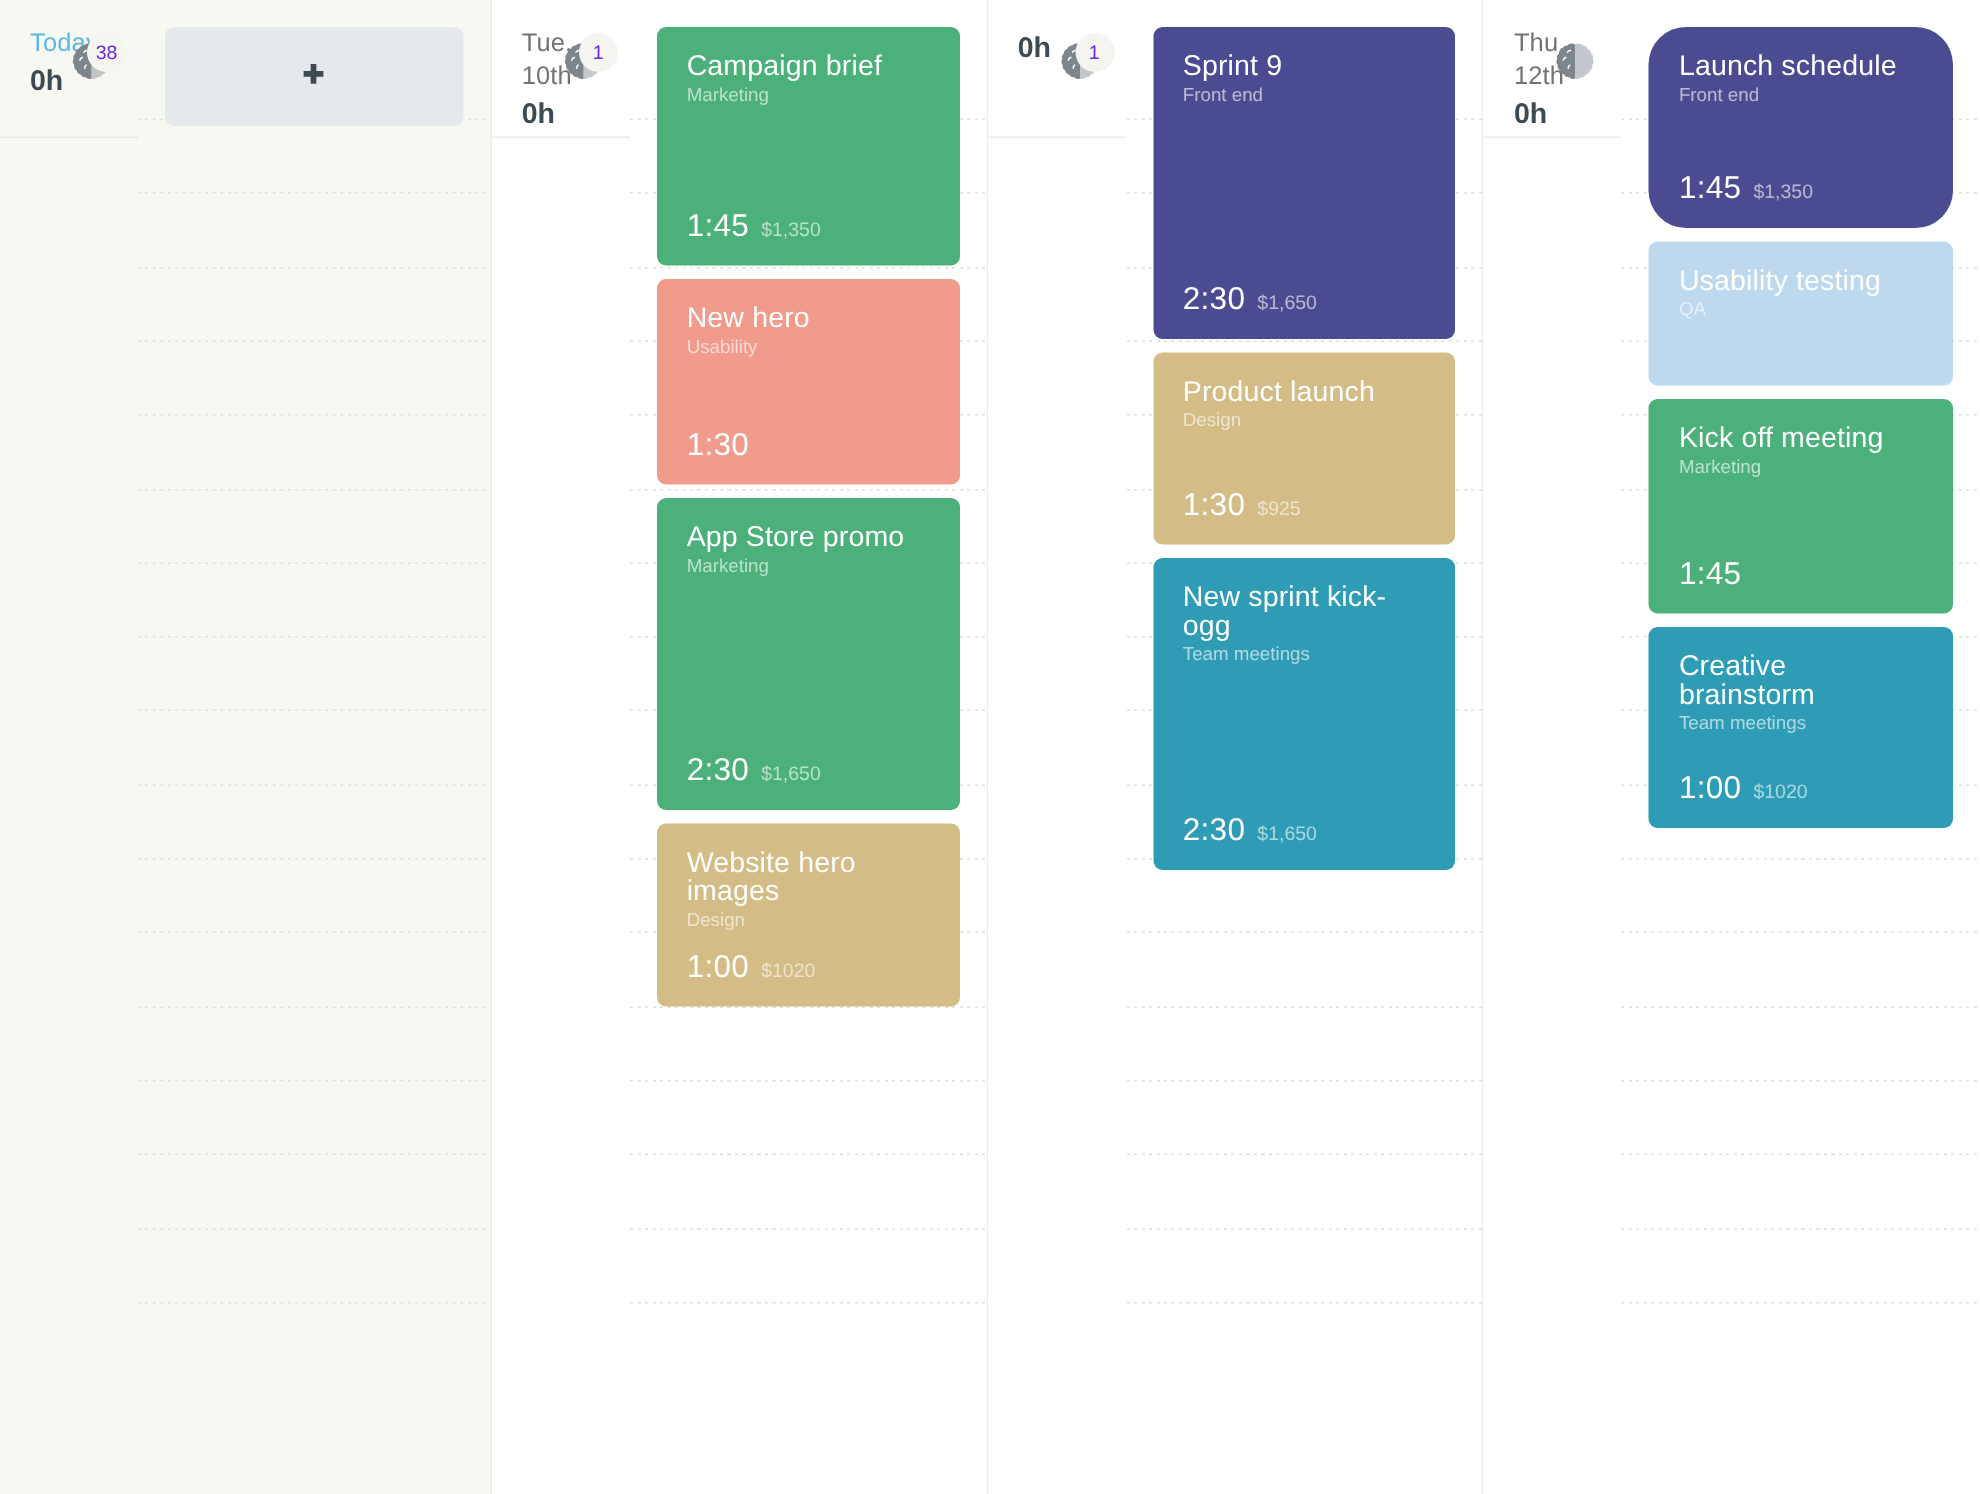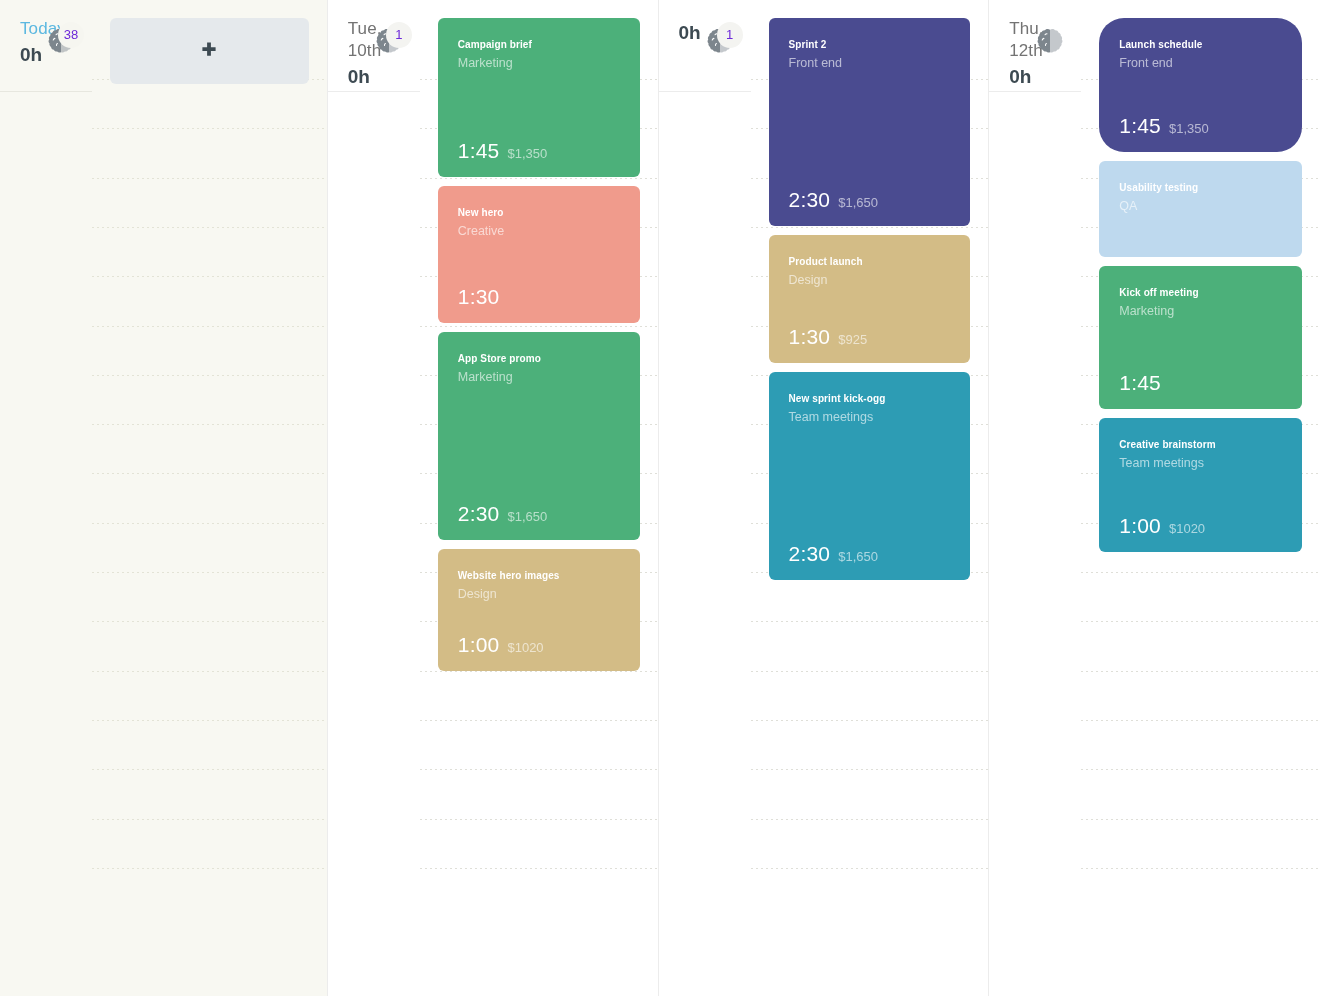--- a/index.html
+++ b/index.html
@@ -138,22 +138,22 @@
     border-radius: 6px;
     padding: 17px 20px 14px 20px;
     margin-bottom: 9px;
     display: flex;
     flex-direction: column;
     color: #ffffff;
     cursor: pointer;
     overflow: hidden;
   }
   .card-title {
-    font-size: 10px;
-    font-weight: 700;
+    font-size: 19px;
+    font-weight: 400;
     line-height: 19px;
     letter-spacing: .1px;
   }
   .card-sub {
     font-size: 12.5px;
     font-weight: 400;
     line-height: 17px;
     color: rgba(255,255,255,.62);
     margin-top: 1px;
   }
@@ -263,21 +263,21 @@
           <div class="card" style="background: rgb(76, 176, 122); height: 159px;">
             <div class="card-title">Campaign brief</div>
             <div class="card-sub">Marketing</div>
             <div class="card-foot">
               <span class="card-dur">1:45</span>
               <span class="card-amt">$1,350</span>
             </div>
           </div>
           <div class="card tight" style="background: rgb(240, 155, 140); height: 137px;">
             <div class="card-title">New hero</div>
-            <div class="card-sub">Creative</div>
+            <div class="card-sub">Usability</div>
             <div class="card-foot">
               <span class="card-dur">1:30</span>
             </div>
           </div>
           <div class="card" style="background: rgb(76, 176, 122); height: 208px;">
             <div class="card-title">App Store promo</div>
             <div class="card-sub">Marketing</div>
             <div class="card-foot">
               <span class="card-dur">2:30</span>
               <span class="card-amt">$1,650</span>
@@ -323,21 +323,21 @@
           <div class="grid-line" style="top: 572px;"></div>
           <div class="grid-line" style="top: 621.3px;"></div>
           <div class="grid-line" style="top: 670.6px;"></div>
           <div class="grid-line" style="top: 719.9px;"></div>
           <div class="grid-line" style="top: 769.2px;"></div>
           <div class="grid-line" style="top: 818.5px;"></div>
           <div class="grid-line" style="top: 867.8px;"></div>
         </div>
         <div class="events">
           <div class="card" style="background: rgb(74, 75, 144); height: 208px;">
-            <div class="card-title">Sprint 2</div>
+            <div class="card-title">Sprint 9</div>
             <div class="card-sub">Front end</div>
             <div class="card-foot">
               <span class="card-dur">2:30</span>
               <span class="card-amt">$1,650</span>
             </div>
           </div>
           <div class="card tight" style="background: rgb(211, 188, 134); height: 128px; justify-content: flex-end;">
             <div class="card-title">Product launch</div>
             <div class="card-sub">Design</div>
             <div class="card-foot">

